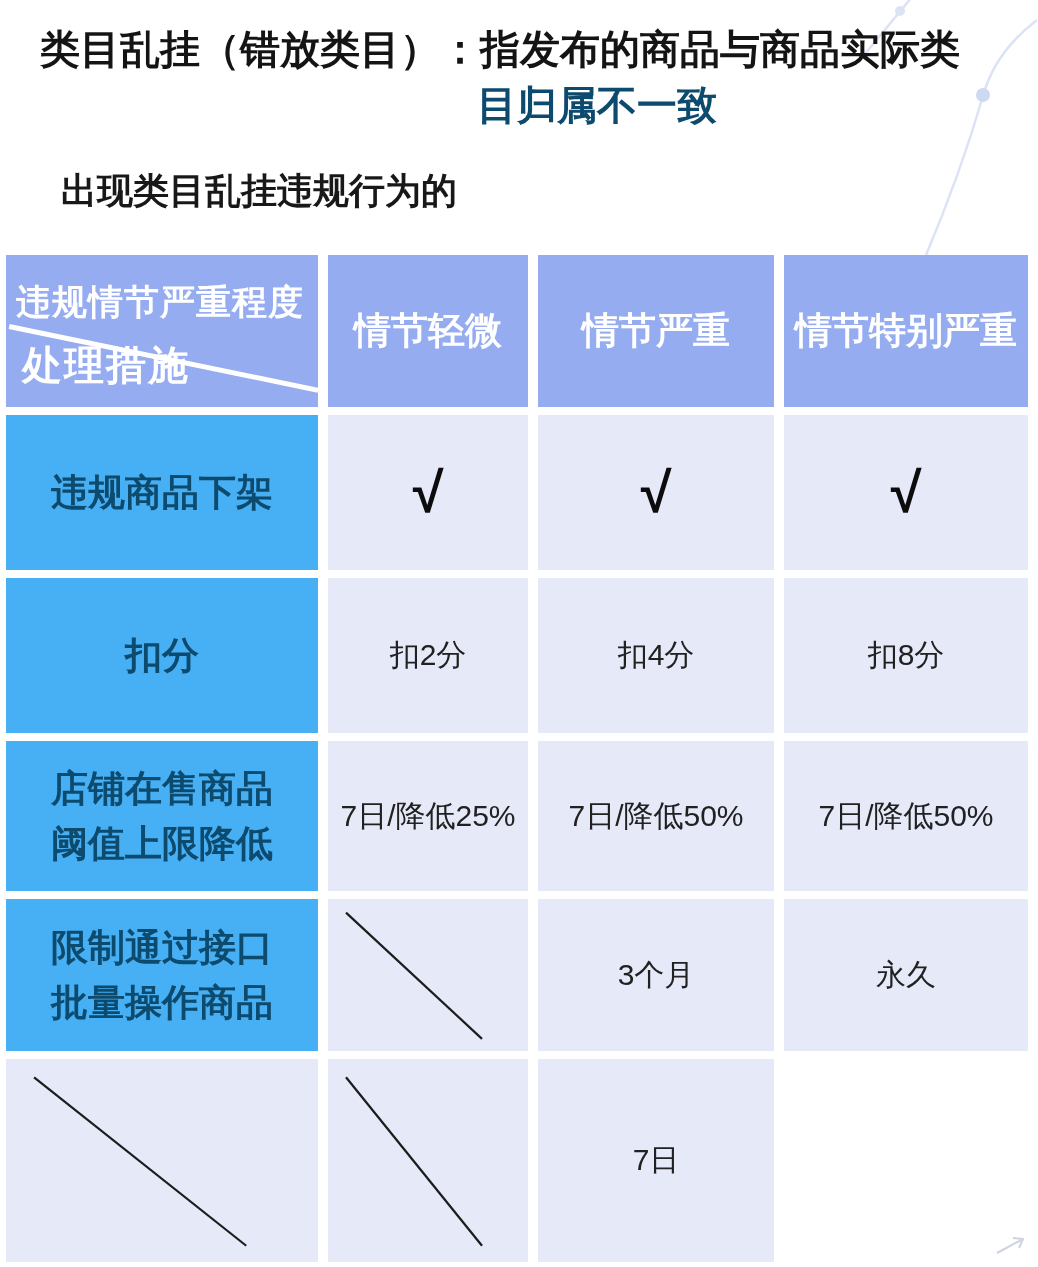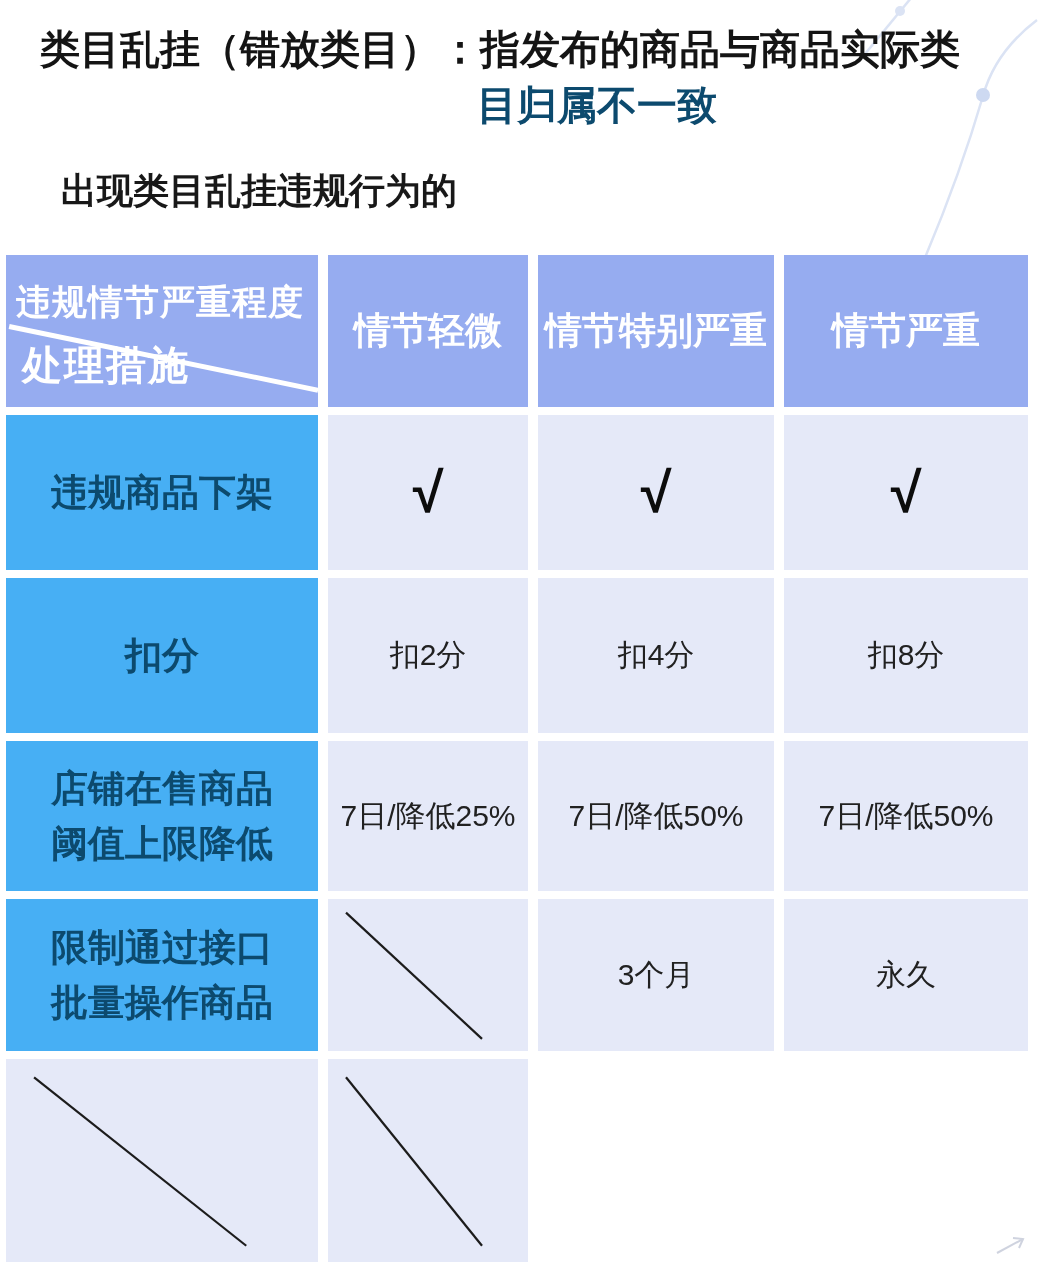--- a/index.html
+++ b/index.html
@@ -91,22 +91,22 @@
 
 <div class="table">
   <div class="corner">
     <svg class="corner-diag" viewBox="0 0 100 100" preserveAspectRatio="none">
       <line x1="1" y1="47" x2="100" y2="89" stroke="#ffffff" stroke-width="5" vector-effect="non-scaling-stroke"></line>
     </svg>
     <div class="corner-top">违规情节严重程度</div>
     <div class="corner-bot">处理措施</div>
   </div>
   <div class="hcell">情节轻微</div>
+  <div class="hcell">情节严重</div>
   <div class="hcell">情节特别严重</div>
-  <div class="hcell">情节严重</div>
 
 <div class="label">违规商品下架</div>
     <div class="cell check">√</div>
     <div class="cell check">√</div>
     <div class="cell check">√</div>
     <div class="label">扣分</div>
     <div class="cell">扣2分</div>
     <div class="cell">扣4分</div>
     <div class="cell">扣8分</div>
     <div class="label">店铺在售商品
@@ -126,13 +126,14 @@
     <div class="cell">
       <svg class="diag" viewBox="0 0 100 100" preserveAspectRatio="none">
         <line x1="9" y1="9" x2="77" y2="92" stroke="#1c1c1c" stroke-width="2.2" vector-effect="non-scaling-stroke"></line>
       </svg>
     </div>
     <div class="cell">
       <svg class="diag" viewBox="0 0 100 100" preserveAspectRatio="none">
         <line x1="9" y1="9" x2="77" y2="92" stroke="#1c1c1c" stroke-width="2.2" vector-effect="non-scaling-stroke"></line>
       </svg>
     </div>
+    <div class="cell">7日</div>
   </div>
 
 </body></html>

